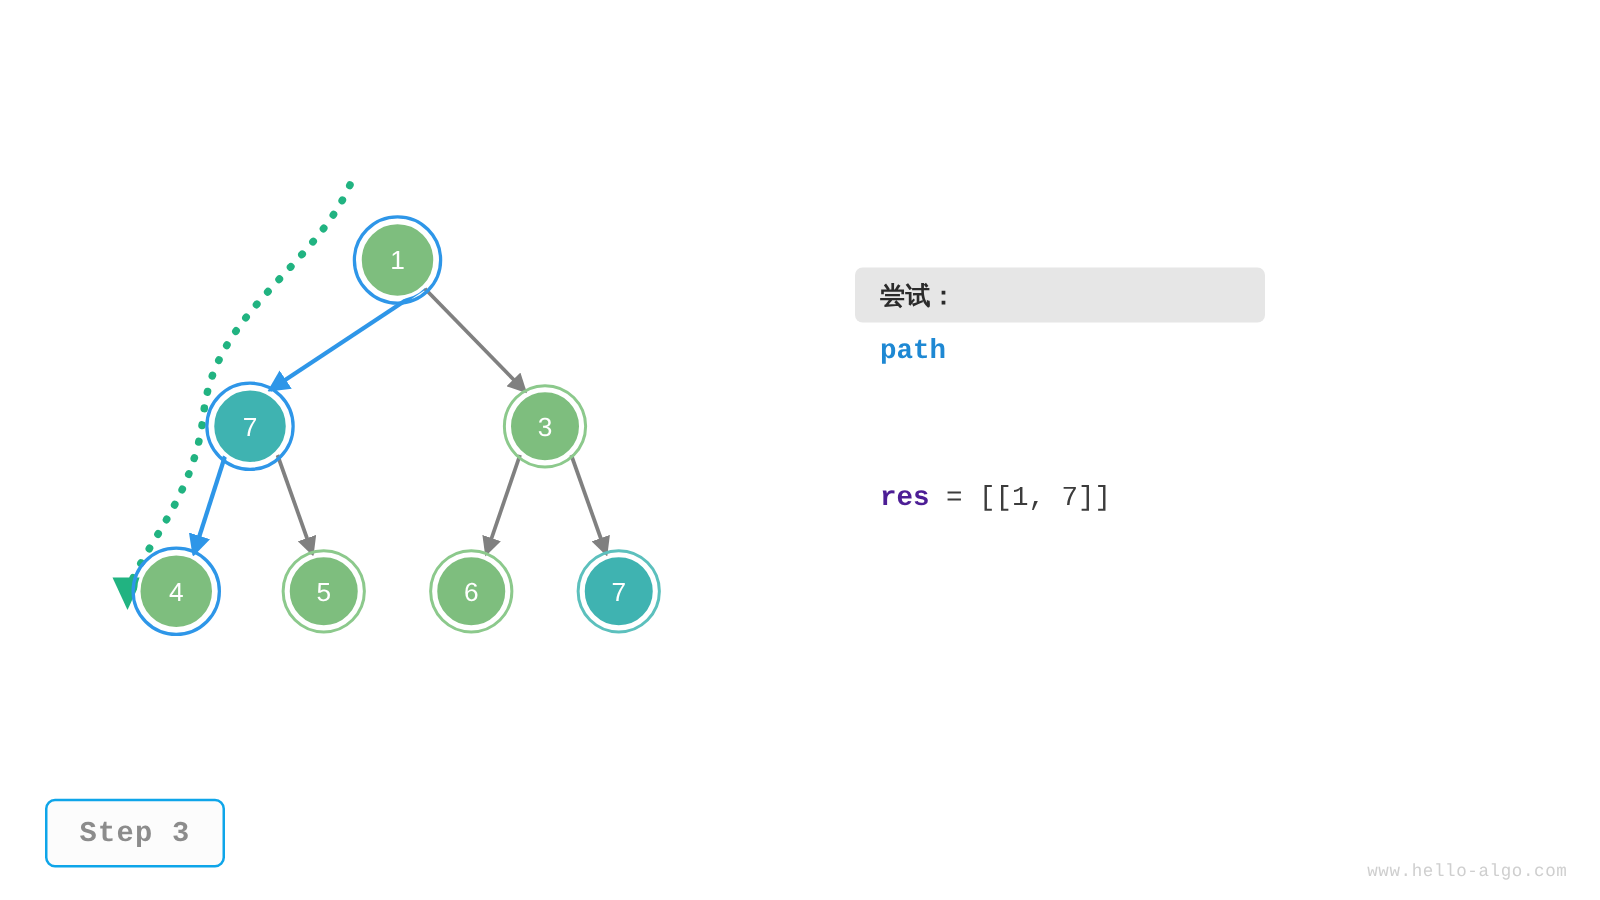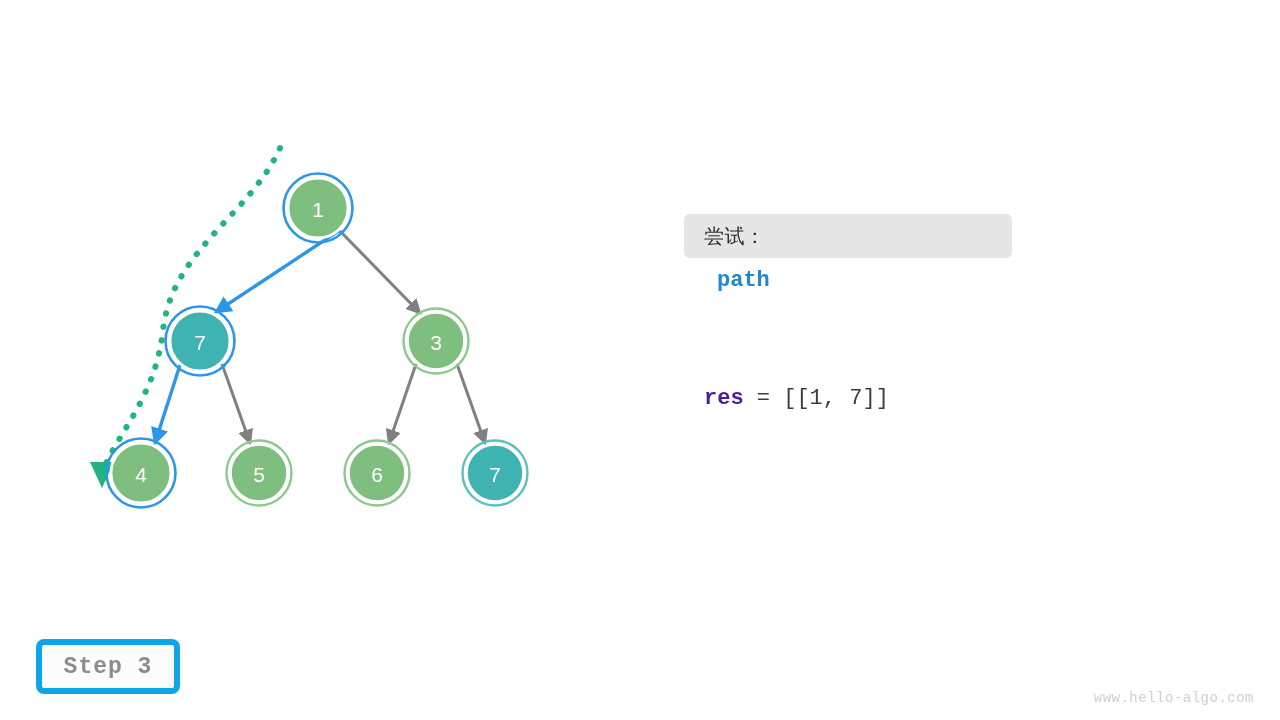--- a/index.html
+++ b/index.html
@@ -44,53 +44,52 @@
     color: #3c3c3c;
     white-space: pre;
     letter-spacing: 0.4px;
   }
   .text-row.highlight {
     background: #e6e6e6;
     border-radius: 6px;
     width: 328px;
   }
   .text-row .kw {
-    font-weight: normal;
+    font-weight: bold;
     color: #2b2b2b;
   }
   .code-row {
     height: 44px;
     display: flex;
     align-items: center;
     padding: 0 20px;
     box-sizing: border-box;
     font-family: "Liberation Mono", monospace;
     font-size: 22px;
     color: #3c3c3c;
     white-space: pre;
   }
   .code-row .var-path {
     font-weight: bold;
     color: #1e88d3;
-    margin-left: 13px;
   }
   .code-row .var-res {
     font-weight: bold;
     color: #4c1d95;
   }
   .gap-row { height: 74px; }
 
   
   #step-badge {
     position: absolute;
     left: 36px;
     top: 639px;
     width: 144px;
     height: 55px;
-    border: 6px solid #0ea5e9;
+    border: 2px solid #0ea5e9;
     border-radius: 8px;
     background: #fcfcfc;
     display: flex;
     align-items: center;
     justify-content: center;
     font-family: "Liberation Mono", monospace;
     font-weight: bold;
     font-size: 23px;
     color: #8c8c8c;
     letter-spacing: 1px;

